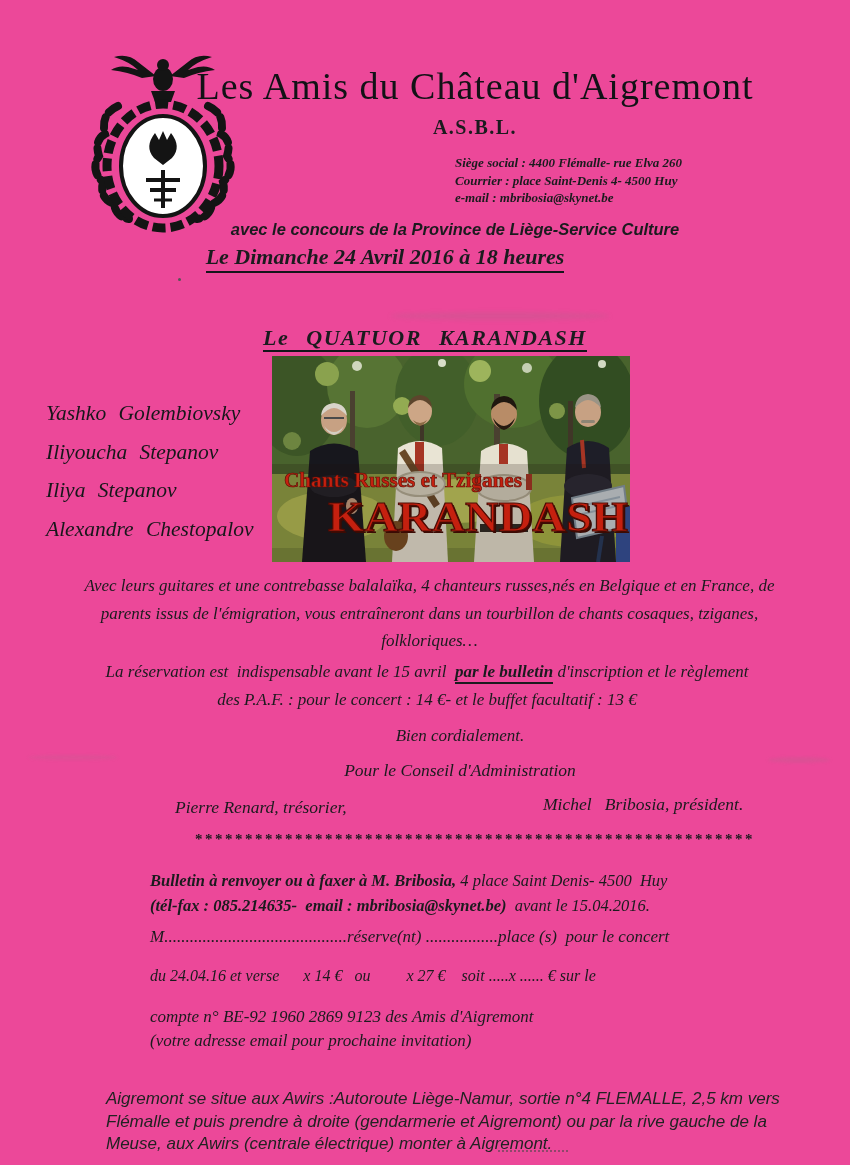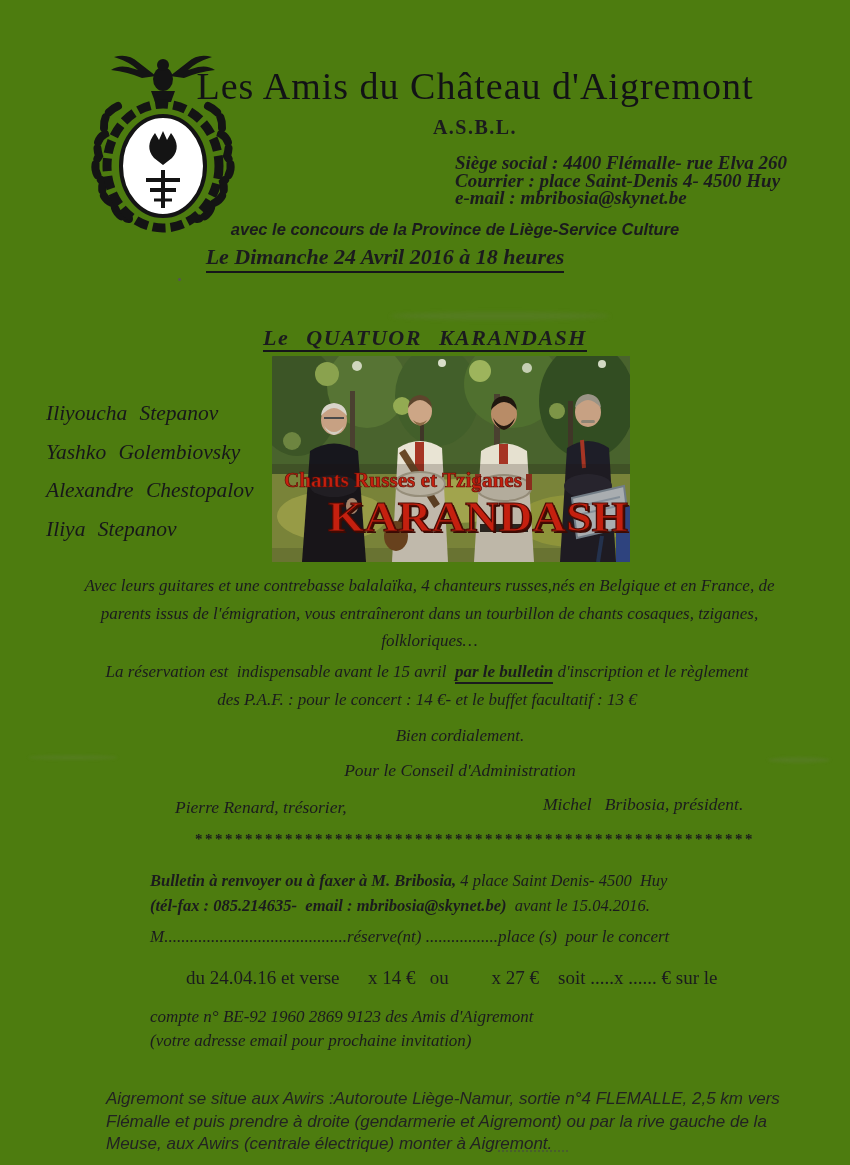--- a/index.html
+++ b/index.html
@@ -1,28 +1,28 @@
 <!DOCTYPE html>
 <html><head>
 <meta charset="utf-8">
 <style>
   html,body{margin:0;padding:0;}
   body{width:850px;height:1165px;background:#e8e8e6;}
   .page{
     position:relative;width:850px;height:1165px;overflow:hidden;
-    background:#4d7c0f;color:#1b1b1e;
+    background:#ec4899;color:#1b1b1e;
     font-family:"Liberation Serif",serif;
   }
   .abs{position:absolute;}
   .center{text-align:center;}
   .b{font-weight:bold;}
   .pre{white-space:pre-wrap;}
   .title{left:190px;top:64px;width:570px;font-size:38px;letter-spacing:1px;color:#121216;}
   .asbl{left:190px;top:116px;width:570px;font-size:20px;font-weight:bold;letter-spacing:1.5px;}
-  .address{left:455px;top:154px;font-size:19px;line-height:17.5px;font-style:italic;font-weight:bold;}
+  .address{left:455px;top:154px;font-size:13px;line-height:17.5px;font-style:italic;font-weight:bold;}
   .support{left:60px;top:220px;width:790px;font-family:"Liberation Sans",sans-serif;
            font-size:16.5px;font-weight:bold;font-style:italic;}
   .dateline{left:0;top:244px;width:770px;}
   .dateline span{font-size:22px;font-weight:bold;font-style:italic;border-bottom:2.5px solid #15151a;padding-bottom:2px;}
   .season{left:0;top:284px;width:850px;font-size:17.5px;font-weight:bold;font-style:italic;}
   .groupline{left:0;top:325px;width:850px;}
   .groupline span{font-size:22px;font-weight:bold;font-style:italic;letter-spacing:1.5px;word-spacing:10px;
                   border-bottom:2.5px solid #15151a;padding-bottom:0;}
   .performers{left:46px;top:394px;font-size:21.5px;font-style:italic;line-height:38.5px;word-spacing:7px;color:#17171a;}
   .photo{left:272px;top:356px;width:358px;height:206px;text-align:center;}
@@ -30,21 +30,21 @@
   .reservation{left:102px;top:658px;width:650px;margin:0;font-size:17px;font-style:italic;line-height:28px;}
   .ub{font-weight:bold;border-bottom:2px solid #1b1b1e;padding-bottom:1px;}
   .closing{left:70px;top:726px;width:780px;font-size:17px;font-style:italic;}
   .council{left:70px;top:760px;width:780px;font-size:17.5px;font-style:italic;}
   .sigleft{left:175px;top:797px;font-size:17.5px;font-style:italic;}
   .sigright{left:543px;top:794px;font-size:17.5px;font-style:italic;}
   .separator{left:100px;top:831px;width:750px;font-size:15px;font-weight:bold;letter-spacing:2.5px;}
   .bulletin{left:150px;top:868px;width:630px;font-size:16.5px;font-style:italic;line-height:25px;}
   .bulletin .rest{font-weight:normal;}
   .form1{left:150px;top:927px;width:640px;font-size:17px;font-style:italic;}
-  .form2{left:150px;top:967px;width:640px;font-size:19px;margin-left:36px;}
+  .form2{left:150px;top:967px;width:640px;font-size:16px;font-style:italic;}
   .account{left:150px;top:1007px;width:640px;font-size:17px;font-style:italic;}
   .emailnote{left:150px;top:1031px;width:640px;font-size:17px;font-style:italic;}
   .directions{left:106px;top:1088px;width:696px;margin:0;
               font-family:"Liberation Sans",sans-serif;font-size:17px;font-style:italic;line-height:22.5px;color:#222;}
   .smudge1{left:390px;top:312px;width:220px;height:8px;background:rgba(125,125,125,.16);border-radius:50%;filter:blur(2px);}
   .smudge2{left:768px;top:757px;width:62px;height:6px;background:rgba(130,130,130,.14);border-radius:50%;filter:blur(1.5px);}
   .smudge3{left:28px;top:755px;width:90px;height:5px;background:rgba(130,130,130,.12);border-radius:50%;filter:blur(1.5px);}
   .dotmark{left:178px;top:278px;width:3px;height:3px;background:#555;border-radius:50%;}
   .squiggle{left:498px;top:1150px;width:70px;height:0;border-bottom:2px dotted rgba(70,70,70,.55);}
 </style>
@@ -90,24 +90,24 @@
 
   <div class="abs support center">avec le concours de la Province de Liège-Service Culture</div>
   <div class="abs dateline center">
     <span>Le Dimanche 24 Avril 2016 à 18 heures</span>
   </div>
   <div class="abs groupline center">
     <span>Le QUATUOR KARANDASH</span>
   </div>
 
   <div class="abs performers">
+    <div>Yashko  Golembiovsky</div>
     <div>Iliyoucha  Stepanov</div>
-    <div>Yashko  Golembiovsky</div>
+    <div>Iliya  Stepanov</div>
     <div>Alexandre  Chestopalov</div>
-    <div>Iliya  Stepanov</div>
   </div>
 
   <div class="abs photo">
     <svg width="358" height="206" viewBox="0 0 358 206">
 
       <rect width="358" height="206" fill="#5d7637"></rect>
       <rect width="358" height="140" fill="#49632d"></rect>
       <ellipse cx="25" cy="45" rx="42" ry="55" fill="#3c5526"></ellipse>
       <ellipse cx="95" cy="30" rx="40" ry="42" fill="#577434"></ellipse>
       <ellipse cx="165" cy="40" rx="42" ry="50" fill="#425f2a"></ellipse>

